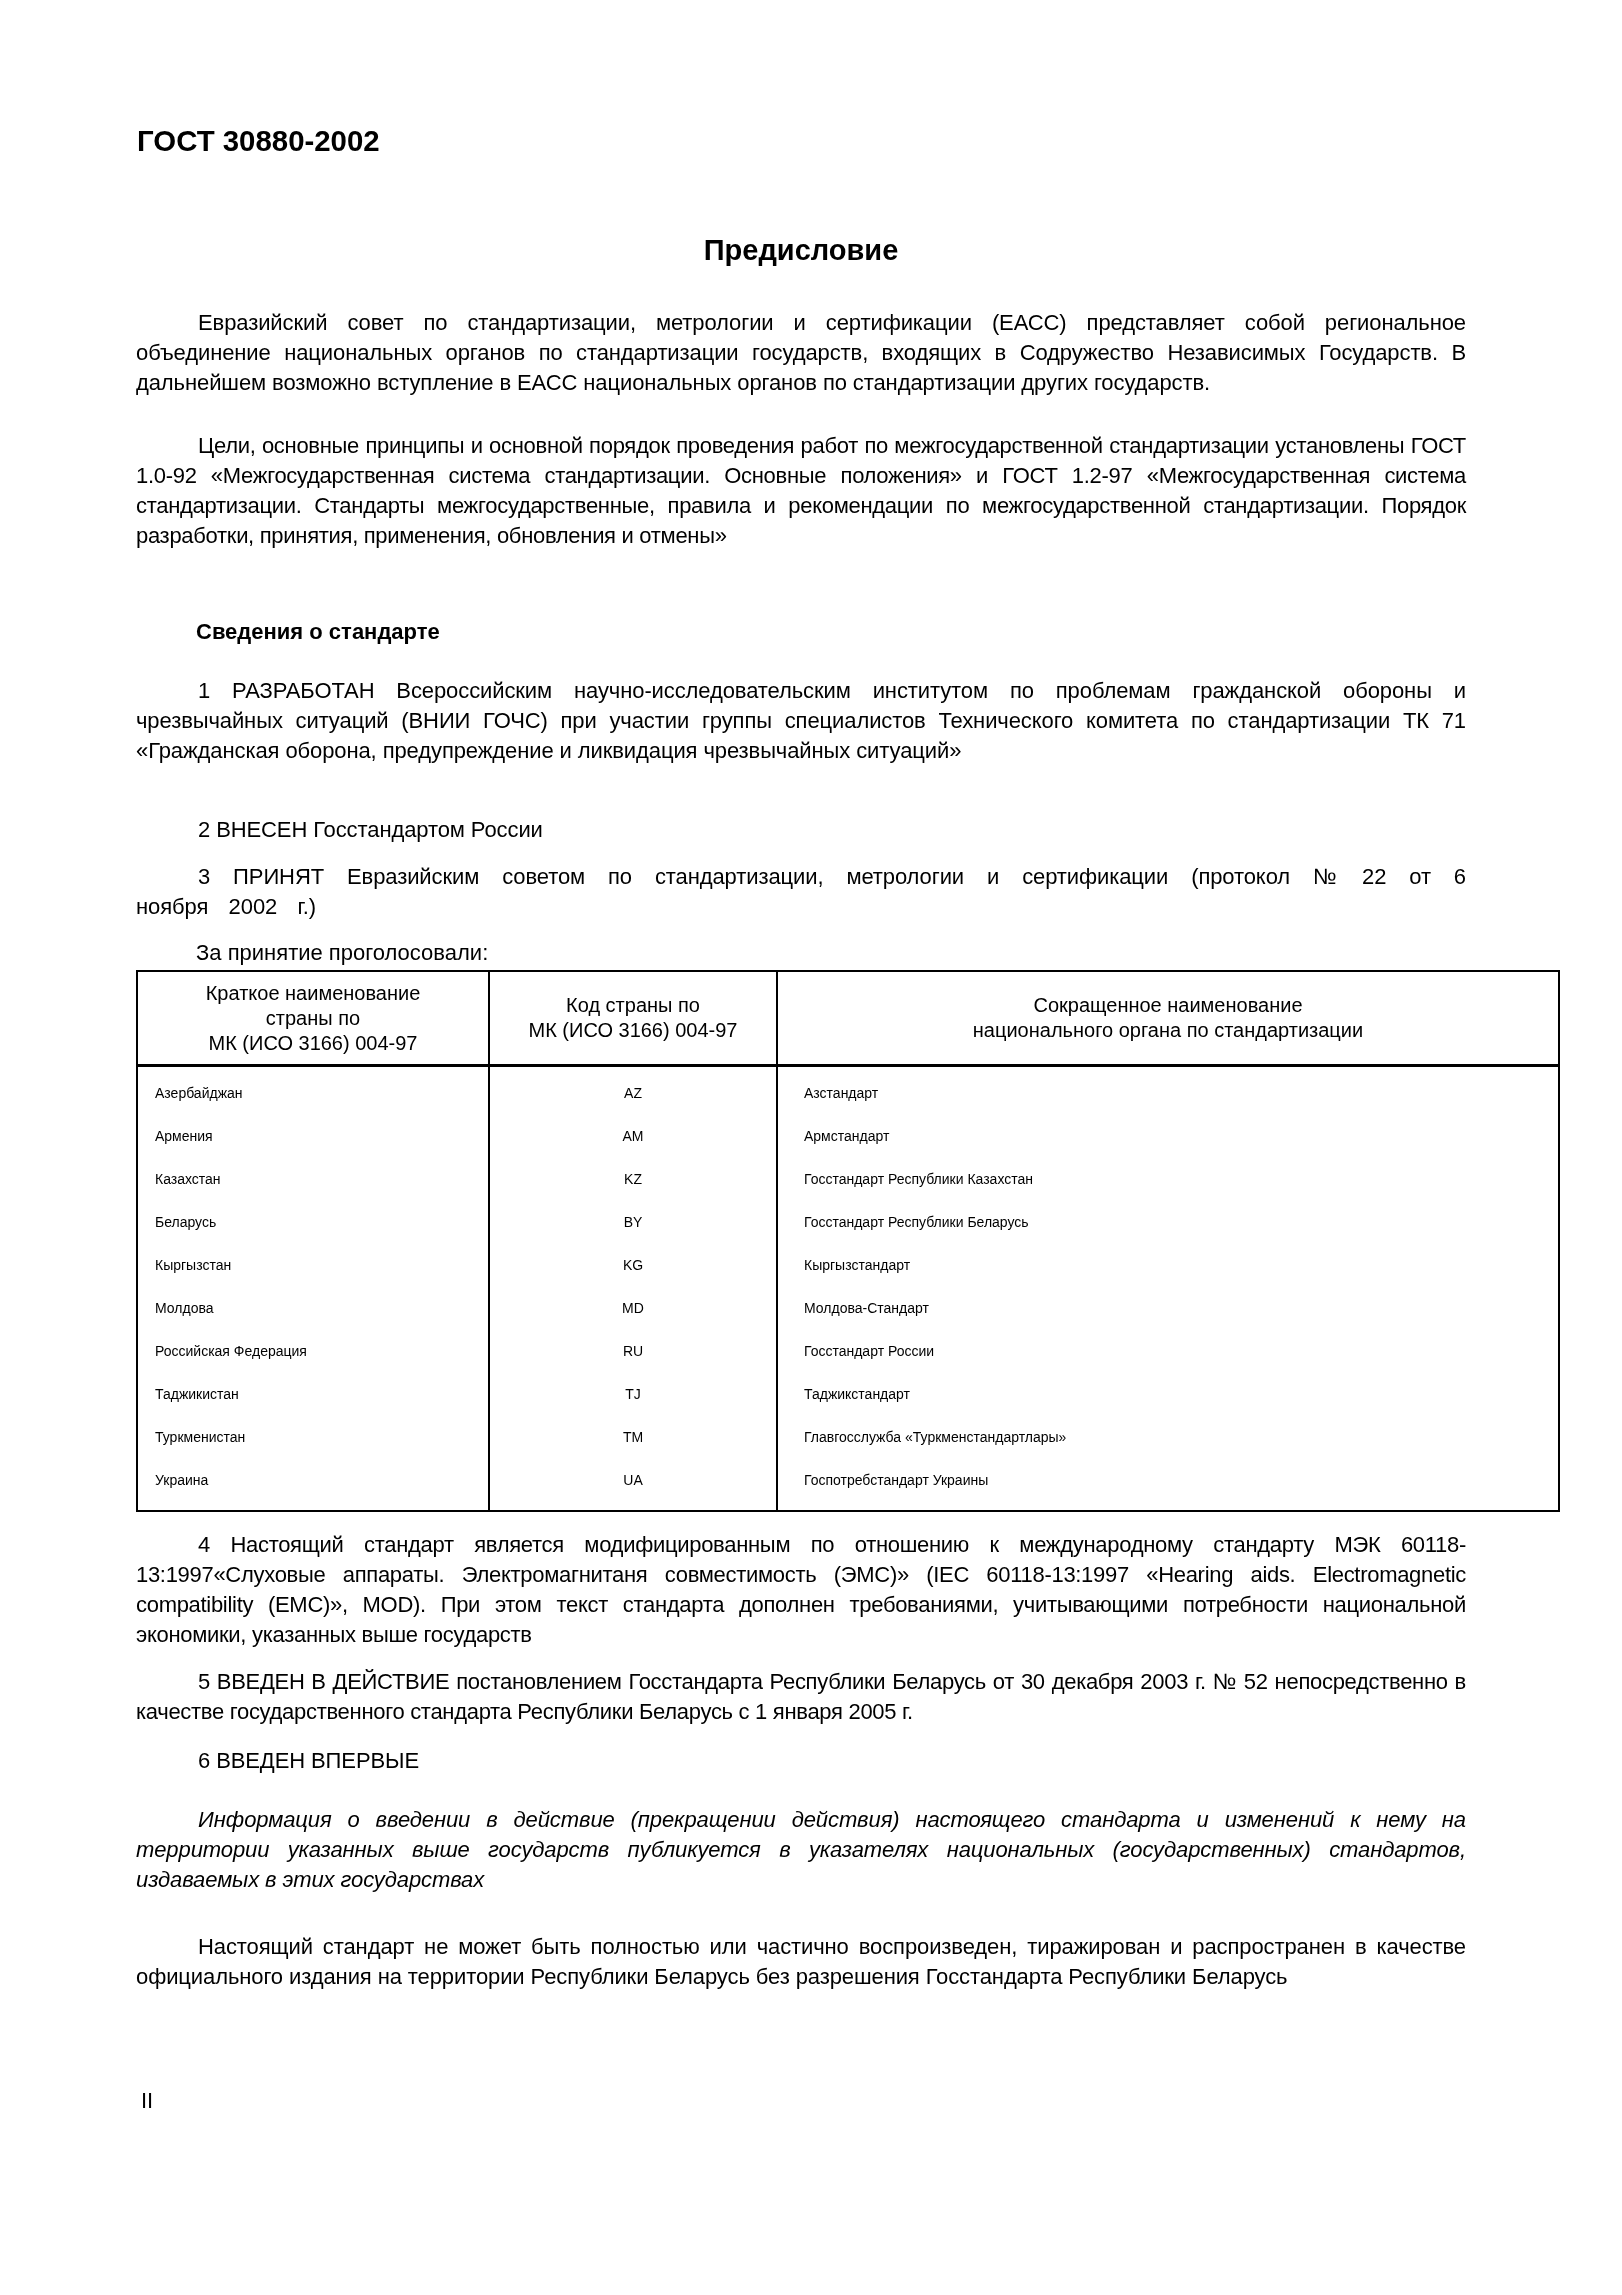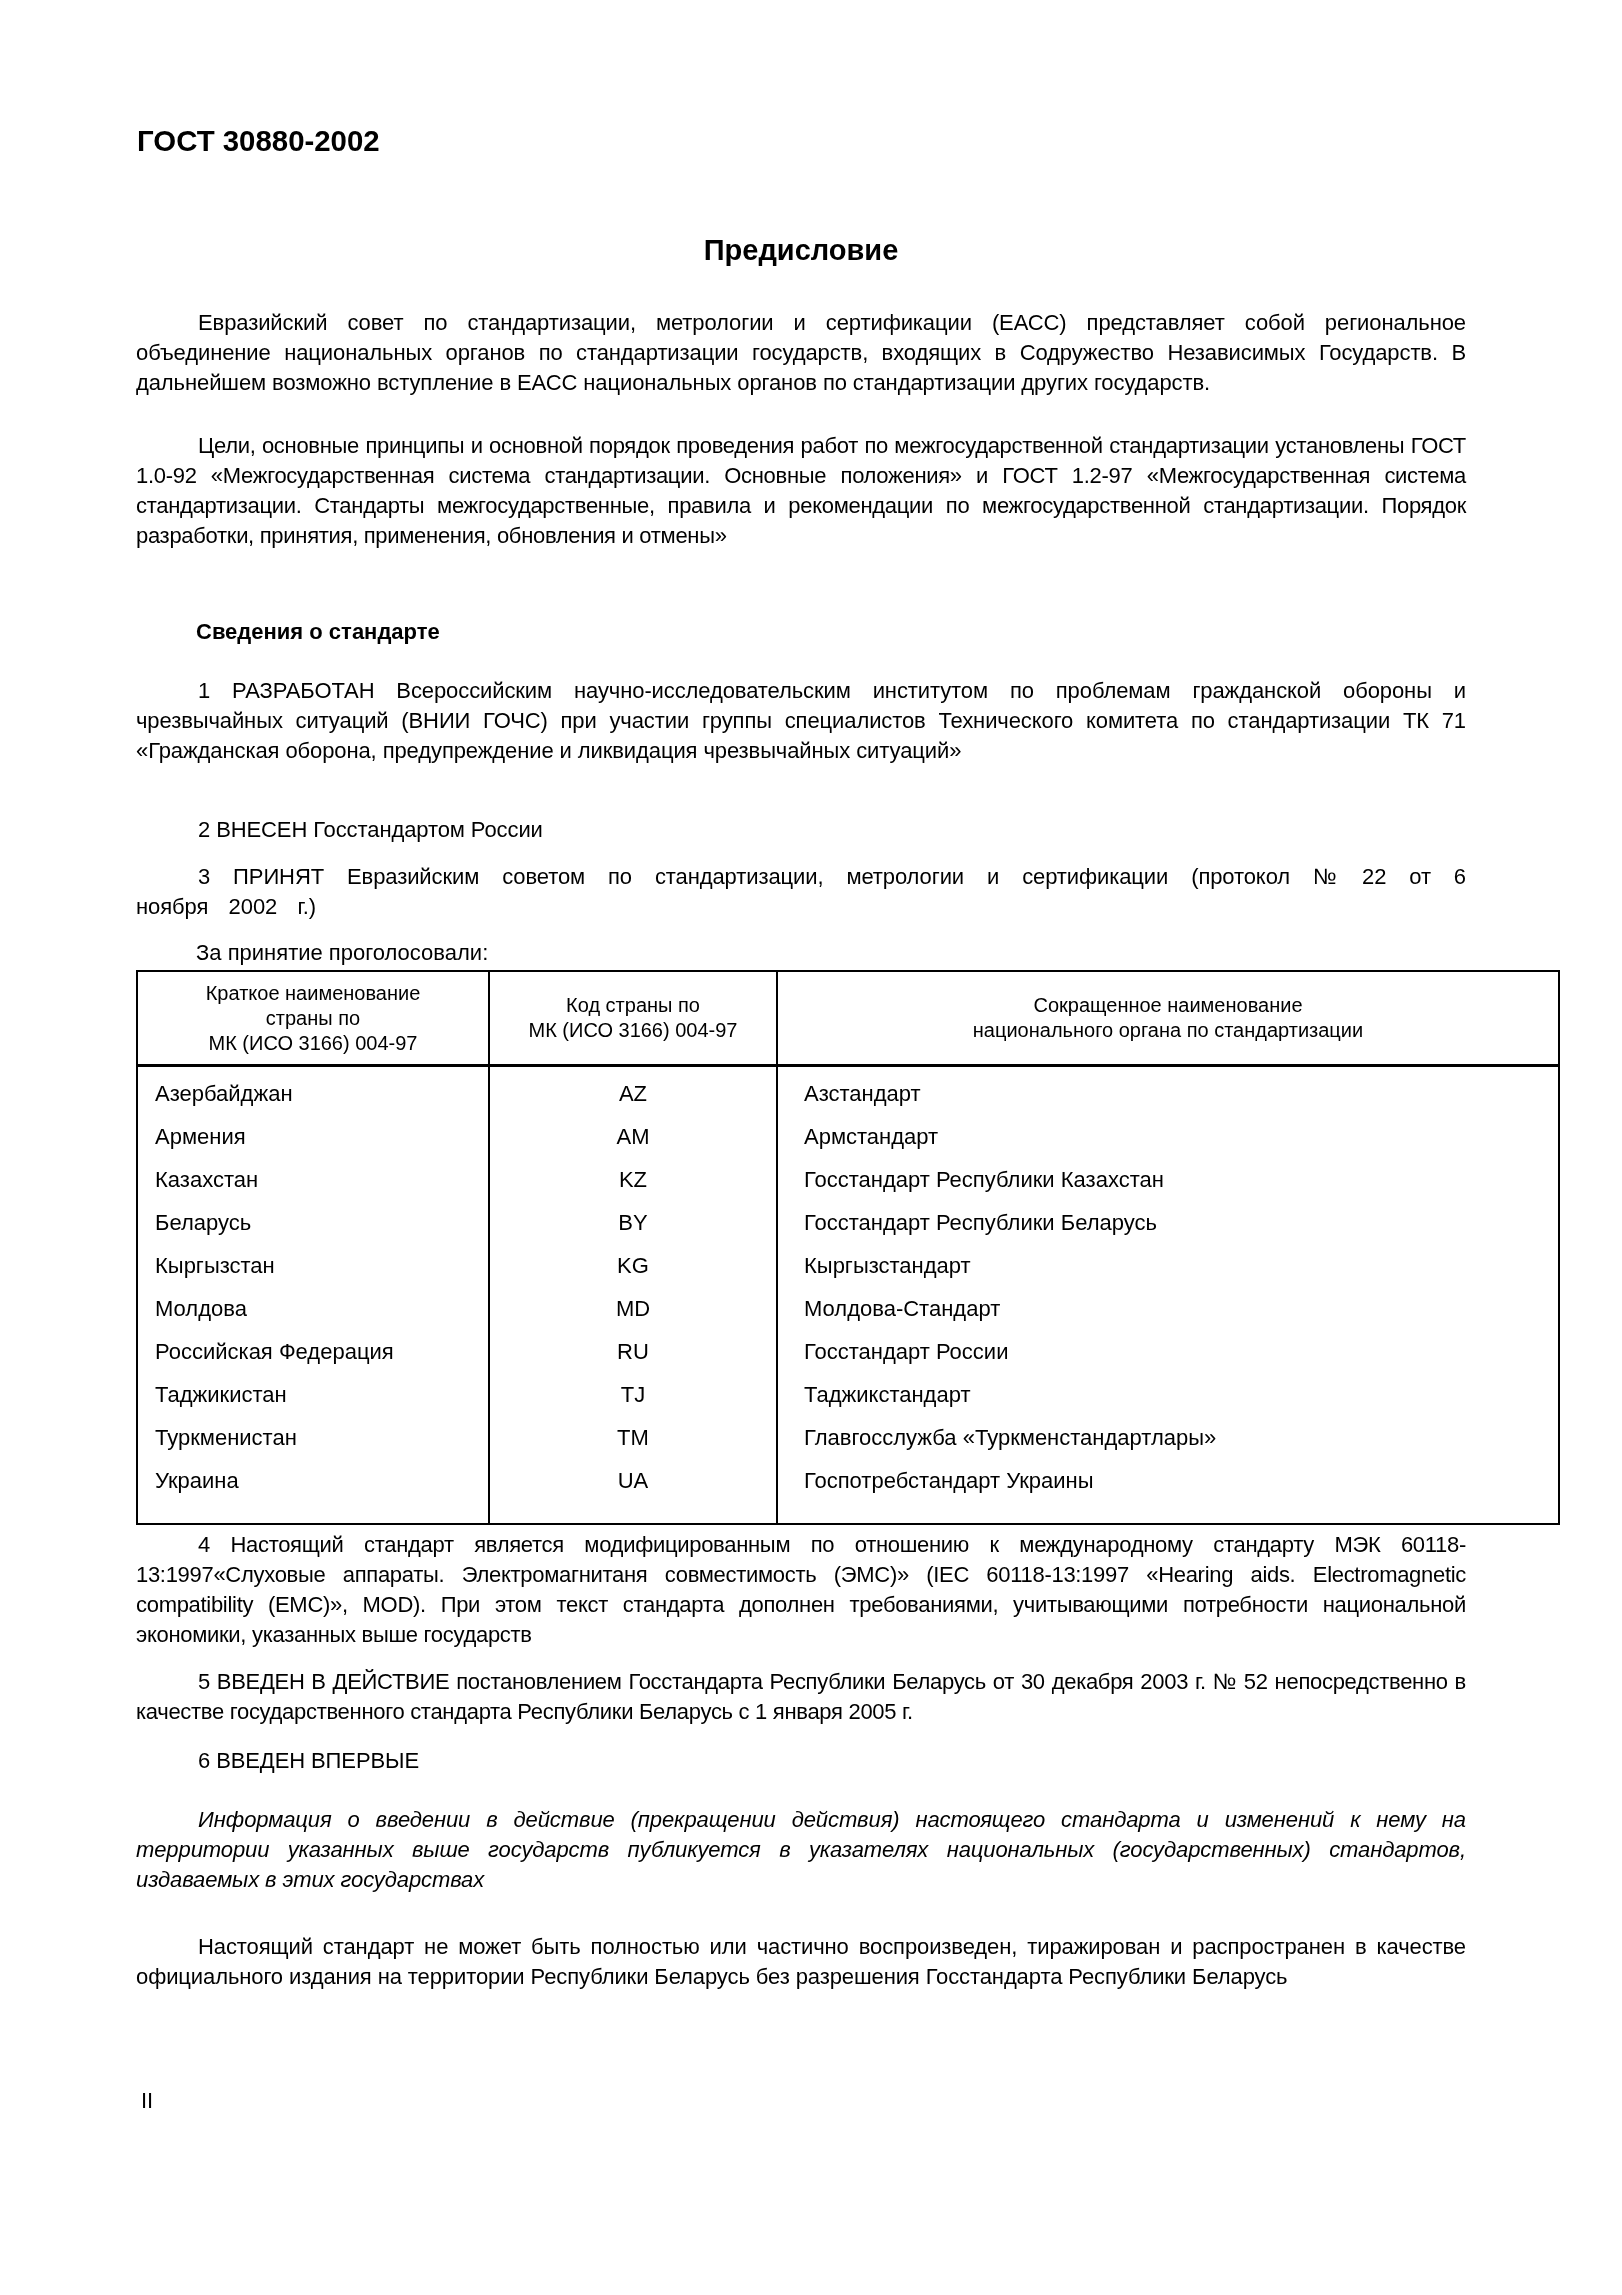--- a/index.html
+++ b/index.html
@@ -10,27 +10,27 @@
   .para { position:absolute; left:136px; width:1330px; font-size:22px; line-height:30px; text-align:justify; text-indent:62px; margin:0; letter-spacing:-0.1px; }
   .para.tight { letter-spacing:-0.3px; }
   .heading { position:absolute; left:196px; font-size:22px; font-weight:bold; line-height:30px; }
   .italic { font-style:italic; }
 
   
   .tbl { position:absolute; left:136px; top:970px; width:1424px; border-collapse:collapse; border:2.6px solid #000; table-layout:fixed; }
   .tbl th, .tbl td { padding:0; }
   .tbl th { font-weight:normal; font-size:20px; line-height:25px; text-align:center; vertical-align:middle; height:92px; border-right:2px solid #000; border-bottom:3.3px solid #000; }
   .tbl th:last-child { border-right:none; }
-  .tbl td { font-size:22px; line-height:43px; height:43px; border-right:2px solid #000; vertical-align:middle; }
+  .tbl td { font-size:14px; line-height:43px; height:43px; border-right:2px solid #000; vertical-align:middle; }
   .tbl td:last-child { border-right:none; }
   .tbl td.c-name { padding-left:17px; }
   .tbl td.c-code { text-align:center; }
   .tbl td.c-org { padding-left:26px;margin-left:25px; }
   .tbl tbody tr:first-child td { padding-top:5.2px; }
-  .tbl tbody tr:last-child td { padding-bottom:21px; }
+  .tbl tbody tr:last-child td { padding-bottom:8px; }
 
   .page-num { left:141px; top:2086px; font-size:22px; line-height:30px; }
 </style>
 </head>
 <body>
 
 <div class="abs doc-code">ГОСТ 30880-2002</div>
 
 <div class="abs foreword-title">Предисловие</div>
 

